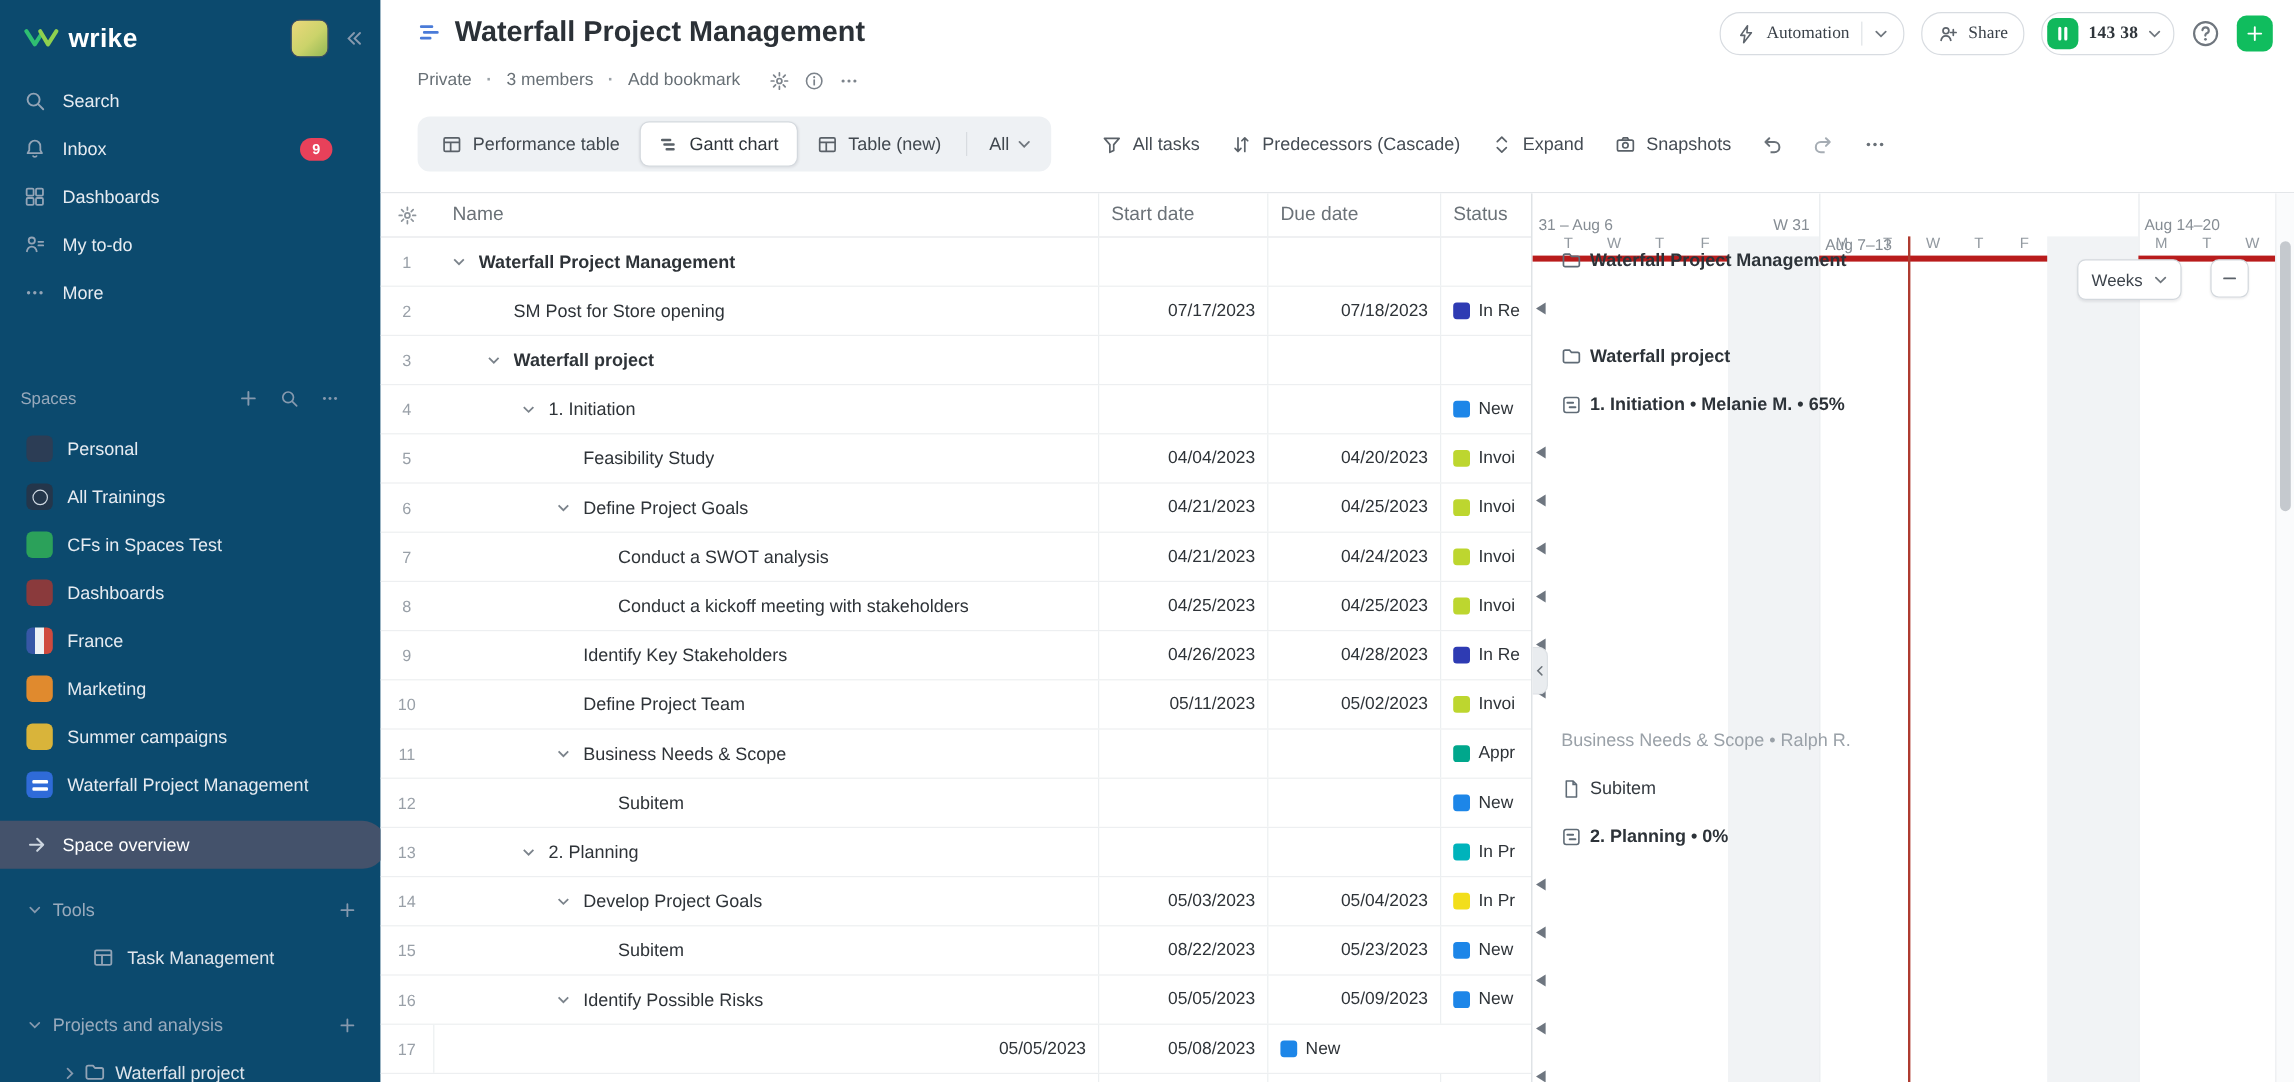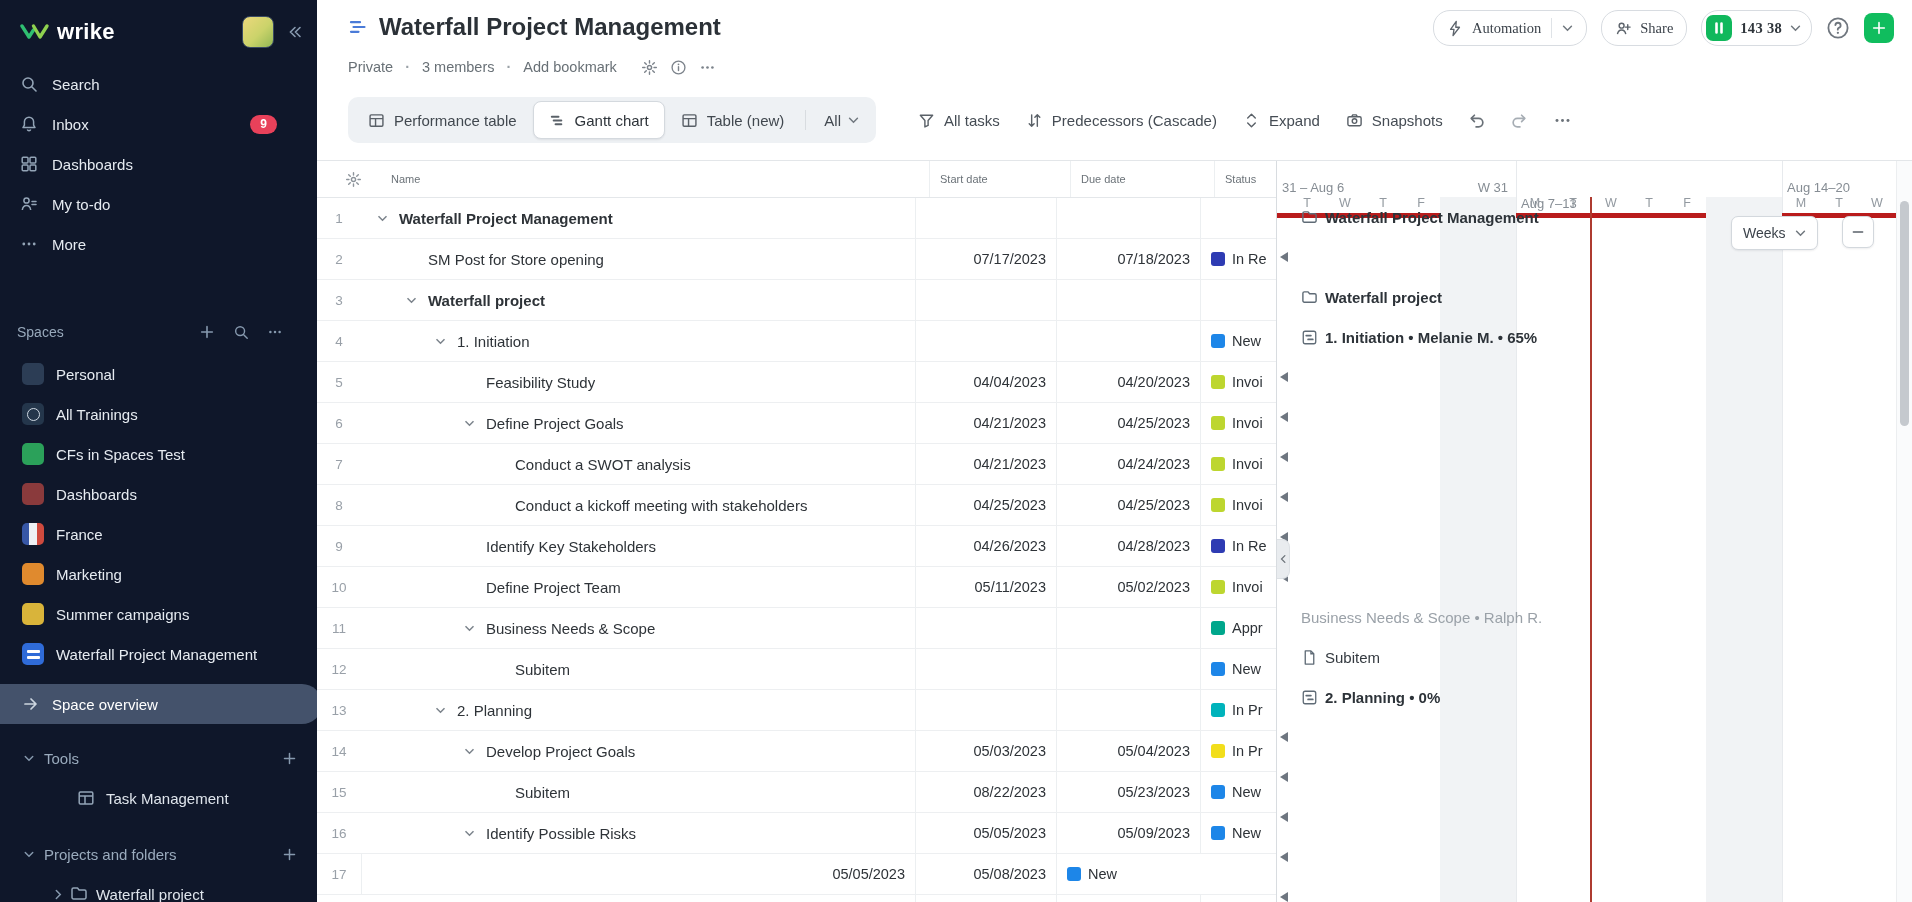--- a/index.html
+++ b/index.html
@@ -2,21 +2,21 @@
 <html><head>
 <meta charset="utf-8">
 <style>
   html,body{margin:0;padding:0;background:#fff;font-family:"Liberation Sans","DejaVu Sans",sans-serif;}
   .app{position:relative;width:1912px;height:902px;overflow:hidden;background:#fff;cursor:default;}
   [data-interactable="true"]{cursor:pointer;}
   [data-icon]{display:inline-flex;width:18px;height:18px;flex:none;align-items:center;justify-content:center;}
   [data-icon] svg{width:100%;height:100%;display:block;}
 
   
-  .sidebar{position:absolute;left:0;top:0;width:317px;height:902px;background:#0f172a;color:#e6ebf1;overflow:hidden;}
+  .sidebar{position:absolute;left:0;top:0;width:317px;height:902px;background:#0c4a6e;color:#e6ebf1;overflow:hidden;}
   .sb-top{height:64px;display:flex;align-items:center;padding:0 14px 0 20px;}
   .logo{display:flex;align-items:center;gap:7px;}
   .logo-mark{width:30px;height:22px;display:inline-flex;}
   .logo-text{color:#fff;font-size:22px;font-weight:700;letter-spacing:.3px;}
   .avatar{margin-left:auto;width:30px;height:30px;border-radius:8px;background:linear-gradient(135deg,#ecd87c 0%,#cbd36a 55%,#93b855 100%);border:1px solid #3a4a63;}
   .sb-collapse{margin-left:13px;width:16px;height:16px;color:#8699ae;}
   .sb-item{height:40px;display:flex;align-items:center;gap:14px;padding:0 20px;font-size:15px;color:#e6ebf1;}
   .sb-ic{width:18px;height:18px;color:#93a4b6;}
   .badge{margin-left:auto;margin-right:20px;min-width:19px;height:19px;border-radius:10px;background:#e8415a;color:#fff;font-size:12px;font-weight:700;display:flex;align-items:center;justify-content:center;padding:0 4px;}
   .spaces-head{margin-top:46px;height:44px;display:flex;align-items:center;padding:0 34px 0 17px;color:#98a9bb;font-size:14px;}
@@ -73,21 +73,21 @@
   .tools-row{margin-left:42px;display:flex;align-items:center;gap:24px;font-size:15px;color:#454c54;white-space:nowrap;}
   .tools-slot{display:flex;align-items:center;gap:26px;}
   .tool-btn{display:flex;align-items:center;gap:9px;}
   .tool-ic{width:19px;height:19px;color:#6a7178;}
   .tool-ic.redo{color:#a6adb4;}
 
   
   .content{position:absolute;top:160px;left:0;right:0;bottom:0;border-top:1px solid #e3e6e9;overflow:hidden;}
   .ttable{position:absolute;left:0;top:0;width:959px;height:100%;overflow:hidden;}
   .thead,.trow{display:grid;grid-template-columns:44px 554px 141px 144px 76px;}
-  .thead{height:36px;border-bottom:1px solid #e4e7ea;align-items:center;color:#6b7278;font-size:11px;padding-left:14px;}
+  .thead{height:36px;border-bottom:1px solid #e4e7ea;align-items:center;color:#6b7278;font-size:16px;}
   .th{display:flex;align-items:center;height:100%;}
   .th-gear{justify-content:center;color:#8d949b;}
   .th-gear [data-icon]{width:17px;height:17px;}
   .th-name{padding-left:16px;}
   .th-start,.th-due,.th-status{padding-left:10px;border-left:1px solid #eceff1;}
   .trow{height:40px;border-bottom:1px solid #edeff1;align-items:stretch;}
   .c-num{display:flex;align-items:center;justify-content:center;color:#99a0a8;font-size:13.5px;}
   .c-name{display:flex;align-items:center;overflow:hidden;white-space:nowrap;color:#2e3338;font-size:15px;}
   .chev{width:22px;flex:none;display:inline-flex;align-items:center;}
   .chev svg{width:11px;height:7px;}
@@ -291,21 +291,21 @@
           <span class="sb-txt" data-interactable="false">Task Management</span>
         </div>
       </div>
 
     <div class="section-head proj-sec" data-interactable="true">
       <span class="sec-chev" data-icon="chevdown" data-interactable="true">
           <svg viewBox="0 0 12 8">
             <path d="M1.5 1.5L6 6l4.5-4.5" fill="none" stroke="currentColor" stroke-width="1.7" stroke-linecap="round"></path>
           </svg>
         </span>
-      <span data-interactable="false">Projects and folders</span>
+      <span data-interactable="false">Projects and analysis</span>
       <span class="sec-plus" data-icon="plus" data-interactable="true">
           <svg viewBox="0 0 18 18">
             <path d="M9 3v12M3 9h12" stroke="currentColor" stroke-width="1.8" stroke-linecap="round"></path>
           </svg>
         </span>
     </div>
     <div class="projects-list" data-interactable="false">
         <div class="sub-item proj" data-interactable="true">
           <span class="mini-chev" data-icon="chevright" data-interactable="true">
             <svg viewBox="0 0 8 12">

